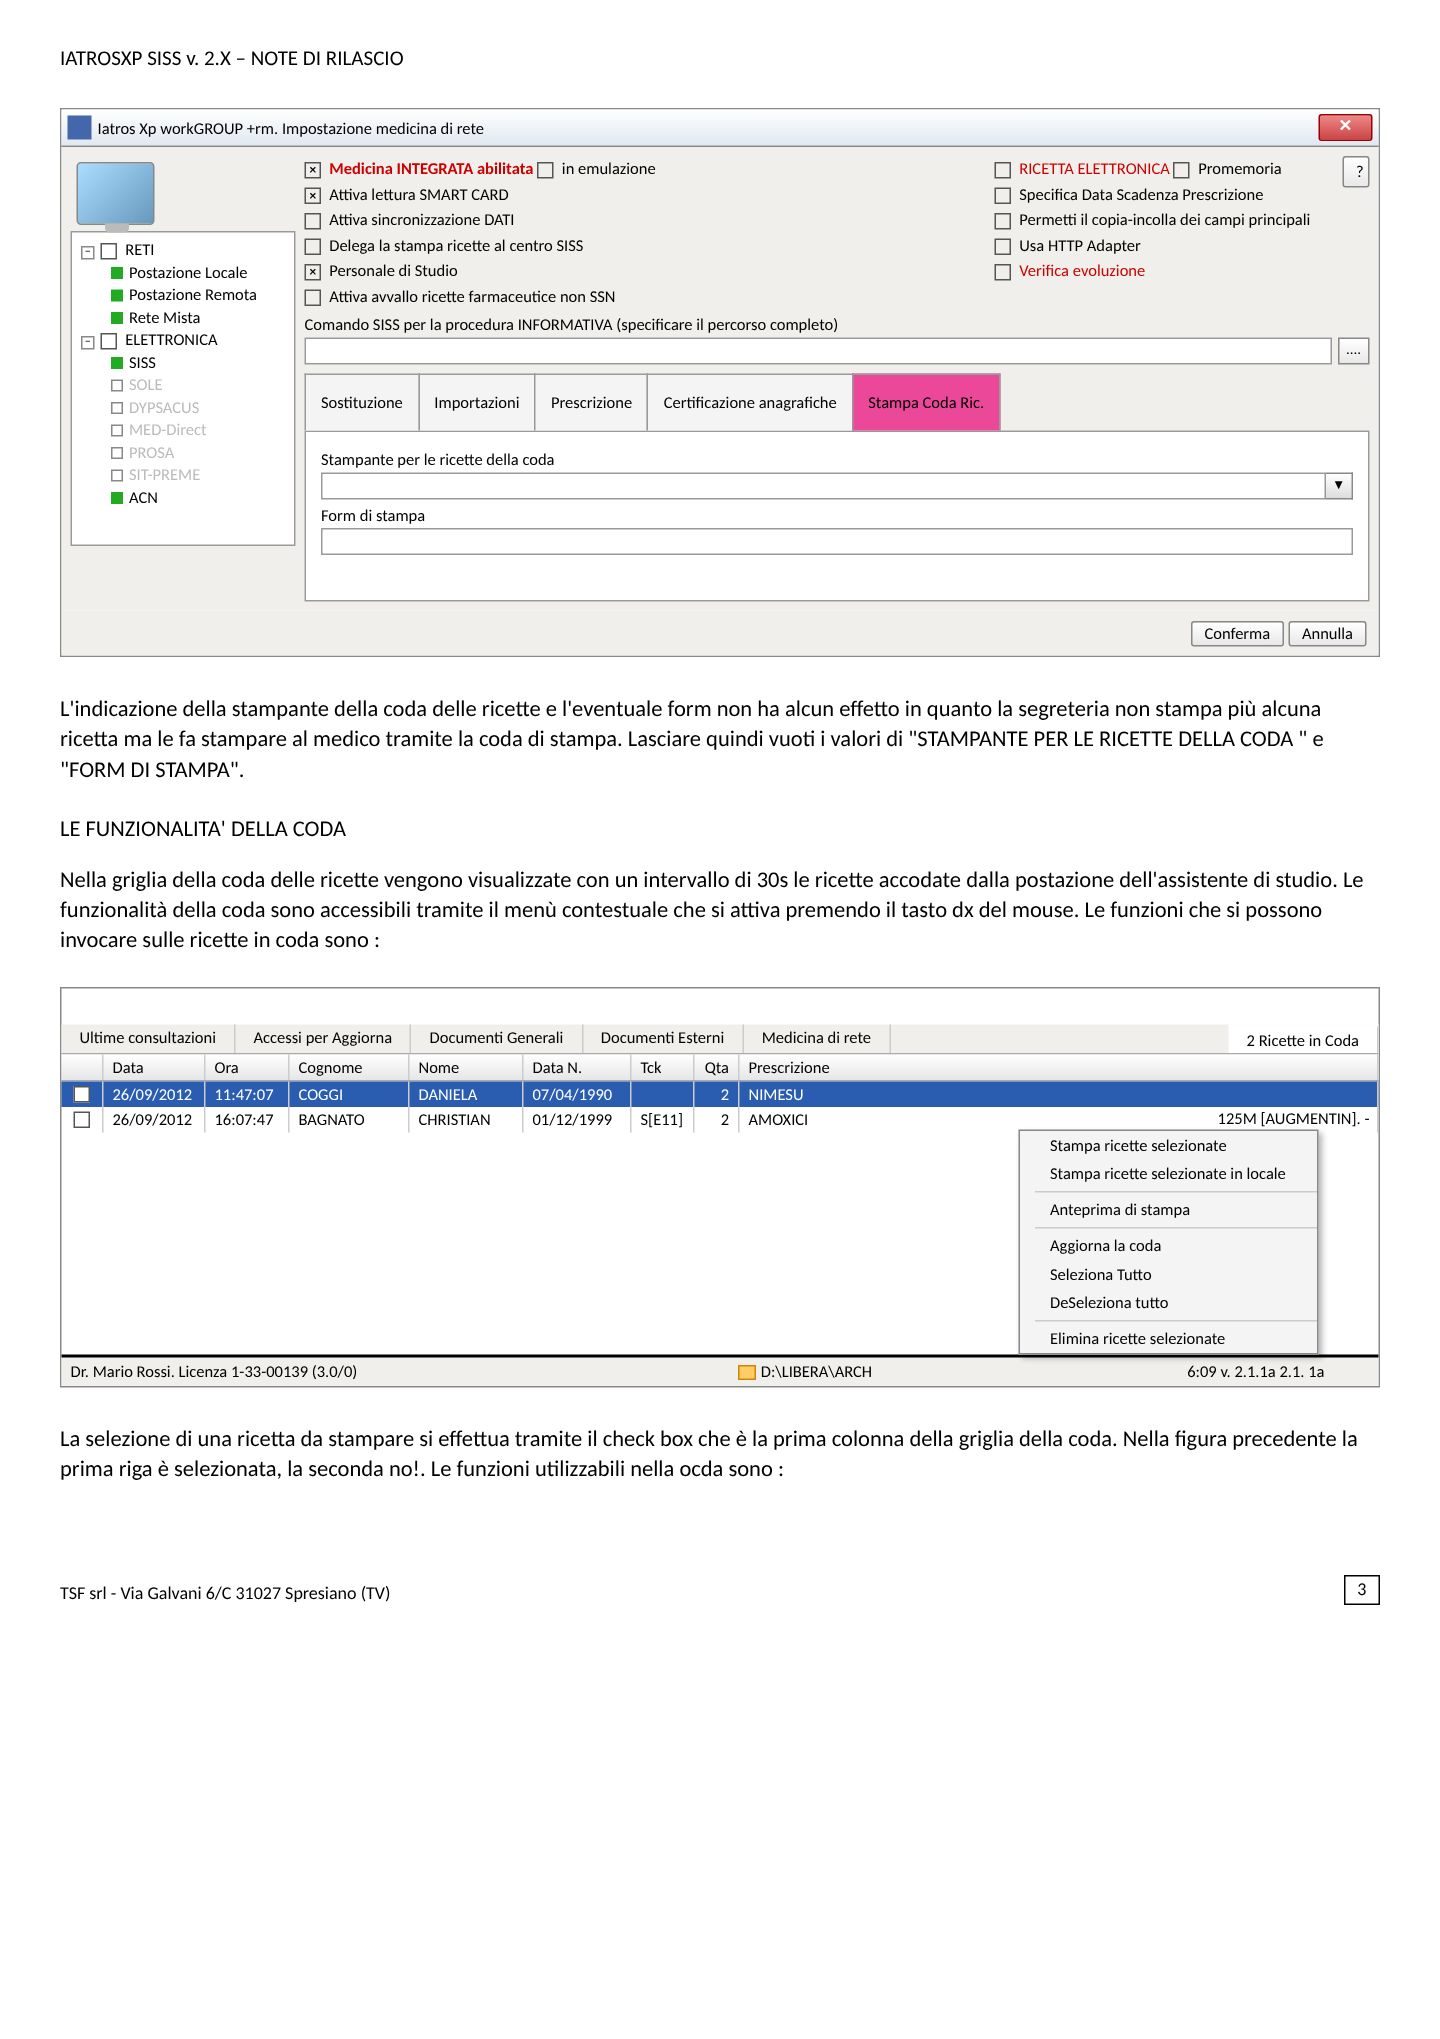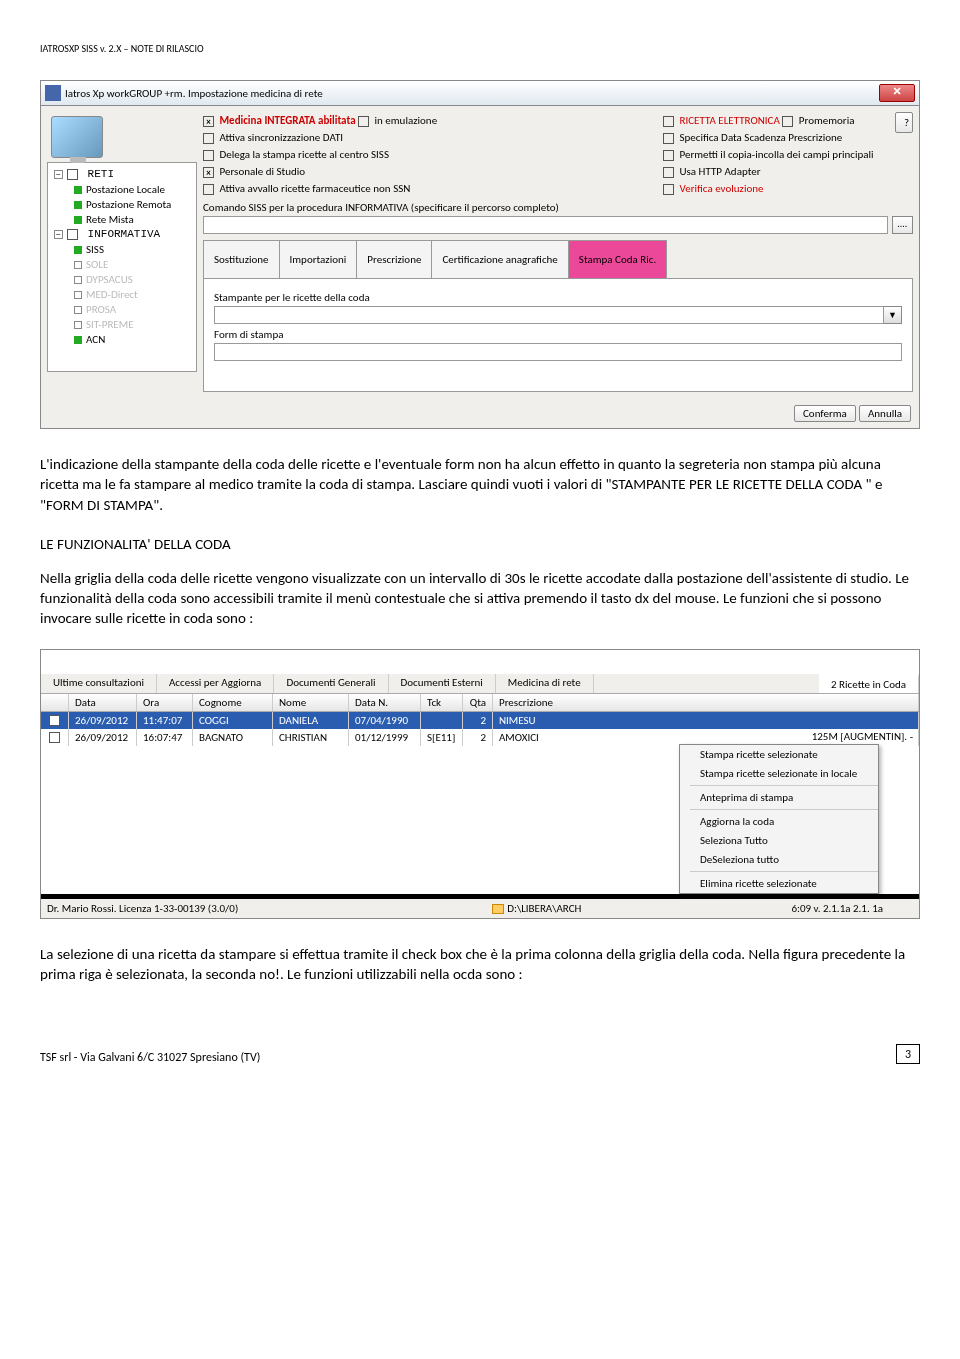--- a/index.html
+++ b/index.html
@@ -1,34 +1,34 @@
 <!DOCTYPE html>
 <html><head>
 <meta charset="utf-8">
 <style>
   * { box-sizing: border-box; margin: 0; padding: 0; }
   body { font-family: Calibri, Arial, sans-serif; font-size: 14px; background: #fff; color: #000; padding: 30px 40px 20px 40px; width: 960px; }
-  .page-header { font-size: 10px; margin-bottom: 25px; margin-top: 12px; }
+  .page-header { font-size: 14px; margin-bottom: 25px; }
   
   .dialog { border: 1px solid #888; margin-bottom: 25px; }
   .titlebar { background: linear-gradient(to bottom, #fff, #e0e8f0); padding: 3px 4px; display: flex; align-items: center; border-bottom: 1px solid #888; font-size: 11px; }
   .titlebar-icon { width: 16px; height: 16px; background: #46a; margin-right: 4px; flex-shrink: 0; }
   .titlebar-close { width: 36px; height: 18px; background: linear-gradient(to bottom,#e88,#c44); border: 1px solid #900; border-radius: 2px; color: #fff; text-align: center; font-size: 11px; line-height: 14px; margin-left: auto; font-weight: bold; }
   
   .dialog-body { display: flex; background: #f0efeb; padding: 6px; gap: 6px; font-size: 11px; }
   .monitor-icon { width: 52px; height: 42px; background: linear-gradient(135deg,#adf,#69b); border: 1px solid #888; border-radius: 3px; position: relative; margin: 4px; }
   .monitor-icon::after { content:""; position:absolute; bottom:-6px; left:18px; width:16px; height:6px; background:#bbb; border-radius:0 0 3px 3px; }
   
   .left-col { width: 150px; flex-shrink: 0; }
   .tree { background: #fff; border: 1px solid #999; padding: 4px 2px; height: 210px; font-size: 11px; line-height: 15px; }
   .tree-node { white-space: nowrap; }
   .tree-bullet { display:inline-block; width:8px; height:8px; margin:0 4px 0 2px; vertical-align:middle; }
   .g { background:#2a2; } .o { background:#fff; border:1px solid #888; } .dim { color:#bbb; }
   .tree-sub { padding-left: 22px; }
-  .tree-root { padding-left: 4px; font-family: Liberation Mono, monospace; }
+  .tree-root { padding-left: 4px; }
   .plusbox { display:inline-block; width:9px; height:9px; border:1px solid #888; font-size:8px; line-height:7px; text-align:center; margin-right:4px; }
   
   .mid-col { flex: 1; }
   .top-row { display:flex; gap:10px; margin-bottom:4px; }
   .chk-col { flex:1; font-size:11px; line-height:17px; }
   .chk { display:inline-block; width:11px; height:11px; border:1px solid #555; vertical-align:middle; margin-right:3px; text-align:center; font-size:9px; line-height:9px; font-weight:bold; }
   .chk.x::after { content:"×"; }
   .red { color:#c00; }
   .blue { color:#22c; }
   .bold { font-weight:bold; }
@@ -66,21 +66,21 @@
   .grid-row { display:flex; }
   .grid-row.sel { background:#2a5db0; color:#fff; }
   .gc-chk { width:28px; text-align:center; }
   .gc-data { width:68px; } .gc-ora { width:56px; } .gc-cog { width:80px; } .gc-nome { width:76px; }
   .gc-datan { width:72px; } .gc-tck { width:42px; } .gc-qta { width:30px; text-align:right; } .gc-pre { flex:1; }
   
   .context-menu { position:relative; float:right; width:200px; background:#f4f4f4; border:1px solid #888; box-shadow:2px 2px 4px rgba(0,0,0,.3); font-size:11px; margin-top:-2px; margin-right:40px;padding-left:10px; }
   .cm-item { padding:3px 10px; }
   .cm-sep { border-top:1px solid #ccc; margin:2px 0; }
   
-  .status-bar { display:flex; background:#f0efeb; border-top:5px solid #000000; padding:3px 6px; clear:both;align-items:flex-end; }
+  .status-bar { display:flex; background:#f0efeb; border-top:2px solid #000000; padding:3px 6px; clear:both;align-items:flex-end; }
   .status-bar > div { margin-right:30px; }
   .folder-icon { display:inline-block; width:12px; height:10px; background:#fc6; border:1px solid #c80; vertical-align:middle; margin-right:3px; }
   .chkbox-sm { display:inline-block; width:11px; height:11px; border:1px solid #555; background:#fff; vertical-align:middle; text-align:center; font-size:9px; line-height:9px; }
   .chkbox-sm.c::after { content:"✓"; }
   
   .page-footer { display:flex; justify-content:space-between; align-items:flex-end; margin-top:60px; font-size:12px; }
   .page-num-box { border:1px solid #000; padding:2px 8px; }
 </style>
 </head>
 <body>
@@ -94,34 +94,35 @@
     <div class="titlebar-close">✕</div>
   </div>
   <div class="dialog-body">
     <div class="left-col">
       <div class="monitor-icon"></div>
       <div class="tree">
         <div class="tree-root tree-node"><span class="plusbox">−</span><span class="chk"></span> <span>RETI</span></div>
         <div class="tree-sub tree-node"><span class="tree-bullet g"></span><span>Postazione Locale</span></div>
         <div class="tree-sub tree-node"><span class="tree-bullet g"></span><span>Postazione Remota</span></div>
         <div class="tree-sub tree-node"><span class="tree-bullet g"></span><span>Rete Mista</span></div>
-        <div class="tree-root tree-node"><span class="plusbox">−</span><span class="chk"></span> <span>INFORMATIVA</span></div>
+        <div class="tree-root tree-node"><span class="plusbox">−</span><span class="chk"></span> <span>ELETTRONICA</span></div>
         <div class="tree-sub tree-node"><span class="tree-bullet g"></span><span>SISS</span></div>
         <div class="tree-sub tree-node dim"><span class="tree-bullet o"></span><span>SOLE</span></div>
         <div class="tree-sub tree-node dim"><span class="tree-bullet o"></span><span>DYPSACUS</span></div>
         <div class="tree-sub tree-node dim"><span class="tree-bullet o"></span><span>MED-Direct</span></div>
         <div class="tree-sub tree-node dim"><span class="tree-bullet o"></span><span>PROSA</span></div>
         <div class="tree-sub tree-node dim"><span class="tree-bullet o"></span><span>SIT-PREME</span></div>
         <div class="tree-sub tree-node"><span class="tree-bullet g"></span><span>ACN</span></div>
       </div>
     </div>
     <div class="mid-col">
       <div class="top-row">
         <div class="chk-col">
           <div><span class="chk x"></span> <span class="red bold">Medicina INTEGRATA abilitata</span> <span class="chk"></span> <span>in emulazione</span></div>
+          <div><span class="chk x"></span> <span>Attiva lettura SMART CARD</span></div>
           <div><span class="chk"></span> <span>Attiva sincronizzazione DATI</span></div>
           <div><span class="chk"></span> <span>Delega la stampa ricette al centro SISS</span></div>
           <div><span class="chk x"></span> <span>Personale di Studio</span></div>
           <div><span class="chk"></span> <span>Attiva avvallo ricette farmaceutice non SSN</span></div>
         </div>
         <div class="chk-col rcol">
           <div class="btn qbtn">?</div>
           <div><span class="chk"></span> <span class="red">RICETTA ELETTRONICA</span> <span class="chk"></span> <span>Promemoria</span></div>
           <div><span class="chk"></span> <span>Specifica Data Scadenza Prescrizione</span></div>
           <div><span class="chk"></span> <span>Permetti il copia-incolla dei campi principali</span></div>

